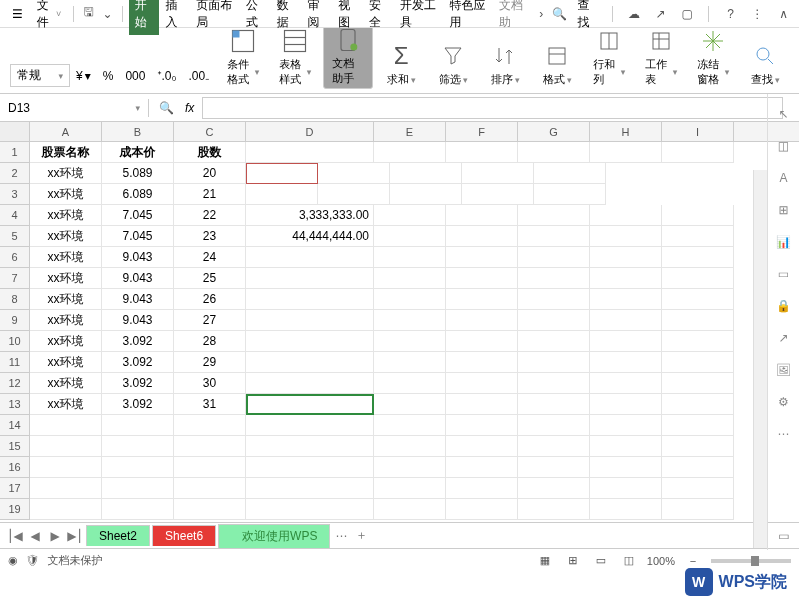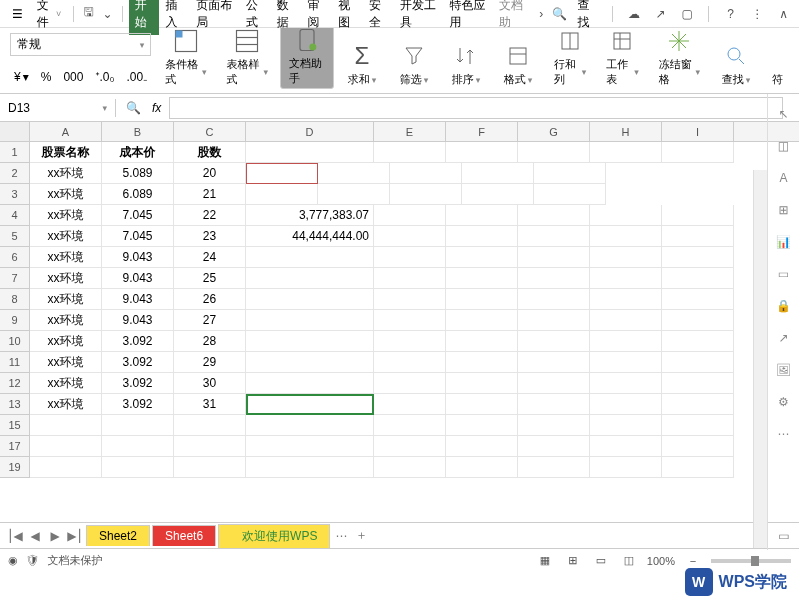--- a/index.html
+++ b/index.html
@@ -9,29 +9,29 @@
 .divider-v { width: 1px; height: 16px; background: #ccc; margin: 0 4px; }
 .tabs { display: flex; align-items: center; }
 .tab { padding: 4px 6px; font-size: 12px; cursor: pointer; }
 .tab.active { background: #3b7d47; color: #fff; }
 .tab.overflow { color: #888; }
 .menu-right { margin-left: auto; display: flex; align-items: center; gap: 8px; }
 .icon-btn { width: 20px; height: 20px; display: flex; align-items: center; justify-content: center; cursor: pointer; color: #555; }
 .combo { border: 1px solid #ccc; padding: 2px 6px; display: flex; align-items: center; gap: 4px; cursor: pointer; min-width: 60px; }
 
 .ribbon { display: flex; align-items: flex-end; height: 66px; padding: 4px 8px; border-bottom: 1px solid #ccc; gap: 4px; overflow: hidden; }
-.ribbon-small { display: flex; flex-direction: column; gap: 10px; padding: 2px; }
+.ribbon-small { display: flex; flex-direction: row; gap: 2px; padding: 2px; }
 .ribbon-small .rbtn { padding: 2px 4px; display: flex; align-items: center; gap: 2px; cursor: pointer; white-space: nowrap; }
 .ribbon-group { display: flex; flex-direction: column; align-items: center; padding: 2px 8px; cursor: pointer; }
 .ribbon-group .ricon { width: 32px; height: 32px; display: flex; align-items: center; justify-content: center; color: #555; }
 .ribbon-group .rlabel { font-size: 11px; display: flex; align-items: center; gap: 2px; }
 .ribbon-group.active { background: #a3a3a3; border: 1px solid #ccc; border-radius: 3px; }
 
 .namebox-row { display: flex; align-items: center; height: 28px; border-bottom: 1px solid #ccc; }
-.namebox { width: 116px; border-right: 1px solid #ccc; padding: 2px 8px; display: flex; align-items: center; justify-content: space-between; }
+.namebox { width: 149px; border-right: 1px solid #ccc; padding: 2px 8px; display: flex; align-items: center; justify-content: space-between; }
 .fx-area { display: flex; align-items: center; padding: 0 8px; gap: 8px; flex: 1; }
 .fx-input { flex: 1; border: 1px solid #ccc; padding: 3px 6px; margin-right: 8px; }
 
 .grid-area { position: relative; flex: 1; overflow: hidden; }
 .col-headers { display: flex; height: 20px; background: #f4f4f4; border-bottom: 1px solid #ccc; }
 .corner { width: 30px; border-right: 1px solid #ccc; background: #eee; }
 .ch { border-right: 1px solid #ccc; text-align: center; line-height: 20px; font-size: 11px; color: #555; }
 .ch.A, .ch.B, .ch.C, .ch.E, .ch.F, .ch.G, .ch.H, .ch.I { width: 72px; }
 .ch.D { width: 128px; }
 .rows { }
@@ -41,21 +41,21 @@
 .cell.A, .cell.B, .cell.C, .cell.E, .cell.F, .cell.G, .cell.H, .cell.I { width: 72px; }
 .cell.D { width: 128px; }
 .cell.center { text-align: center; }
 .cell.right { text-align: right; }
 .cell.bold { font-weight: bold; }
 .cell.active { border: 2px solid #2e8b3d; }
 .cell.red-border { border: 1.5px solid #c0504d; }
 
 .sheet-tabs { display: flex; align-items: center; height: 26px; border-top: 1px solid #ccc; padding: 0 6px; gap: 2px; }
 .nav-btn { width: 18px; text-align: center; cursor: pointer; color: #777; }
-.sheet-tab { padding: 3px 12px; border: 1px solid #ccc; border-bottom: none; background: #fde047; cursor: pointer; font-size: 12px; }
+.sheet-tab { padding: 3px 12px; border: 1px solid #ccc; border-bottom: none; background: #86efac; cursor: pointer; font-size: 12px; }
 .sheet-tab.red { background: #e53935; color: #fff; }
 .sheet-tab.green { color: #2e8b3d; padding-left: 23px; }
 
 .statusbar { display: flex; align-items: center; height: 24px; border-top: 1px solid #ccc; padding: 0 8px; gap: 8px; font-size: 11px; color: #555; }
 .statusbar .spacer { flex: 1; }
 .zoom-slider { width: 80px; height: 4px; background: #ccc; position: relative; }
 .zoom-slider .thumb { position: absolute; left: 50%; top: -3px; width: 8px; height: 10px; background: #888; }
 
 .sidepanel { position: absolute; right: 0; top: 94px; bottom: 50px; width: 32px; border-left: 1px solid #ddd; display: flex; flex-direction: column; align-items: center; gap: 12px; padding-top: 10px; }
 .side-icon { width: 20px; height: 20px; display: flex; align-items: center; justify-content: center; color: #888; cursor: pointer; }
@@ -312,21 +312,21 @@
         <div class="cell F"></div>
         <div class="cell G"></div>
         <div class="cell H"></div>
         <div class="cell I"></div>
       </div>
       <div class="row">
         <div class="rh">4</div>
         <div class="cell A center">xx环境</div>
         <div class="cell B center">7.045</div>
         <div class="cell C center">22</div>
-        <div class="cell D right">3,777,383.07</div>
+        <div class="cell D right">3,333,333.00</div>
         <div class="cell E"></div>
         <div class="cell F"></div>
         <div class="cell G"></div>
         <div class="cell H"></div>
         <div class="cell I"></div>
       </div>
       <div class="row">
         <div class="rh">5</div>
         <div class="cell A center">xx环境</div>
         <div class="cell B center">7.045</div>
@@ -428,21 +428,45 @@
         <div class="cell B center">3.092</div>
         <div class="cell C center">31</div>
         <div class="cell D right active"></div>
         <div class="cell E"></div>
         <div class="cell F"></div>
         <div class="cell G"></div>
         <div class="cell H"></div>
         <div class="cell I"></div>
       </div>
       <div class="row">
+        <div class="rh">14</div>
+        <div class="cell A center"></div>
+        <div class="cell B center"></div>
+        <div class="cell C center"></div>
+        <div class="cell D right"></div>
+        <div class="cell E"></div>
+        <div class="cell F"></div>
+        <div class="cell G"></div>
+        <div class="cell H"></div>
+        <div class="cell I"></div>
+      </div>
+      <div class="row">
         <div class="rh">15</div>
+        <div class="cell A center"></div>
+        <div class="cell B center"></div>
+        <div class="cell C center"></div>
+        <div class="cell D right"></div>
+        <div class="cell E"></div>
+        <div class="cell F"></div>
+        <div class="cell G"></div>
+        <div class="cell H"></div>
+        <div class="cell I"></div>
+      </div>
+      <div class="row">
+        <div class="rh">16</div>
         <div class="cell A center"></div>
         <div class="cell B center"></div>
         <div class="cell C center"></div>
         <div class="cell D right"></div>
         <div class="cell E"></div>
         <div class="cell F"></div>
         <div class="cell G"></div>
         <div class="cell H"></div>
         <div class="cell I"></div>
       </div>

